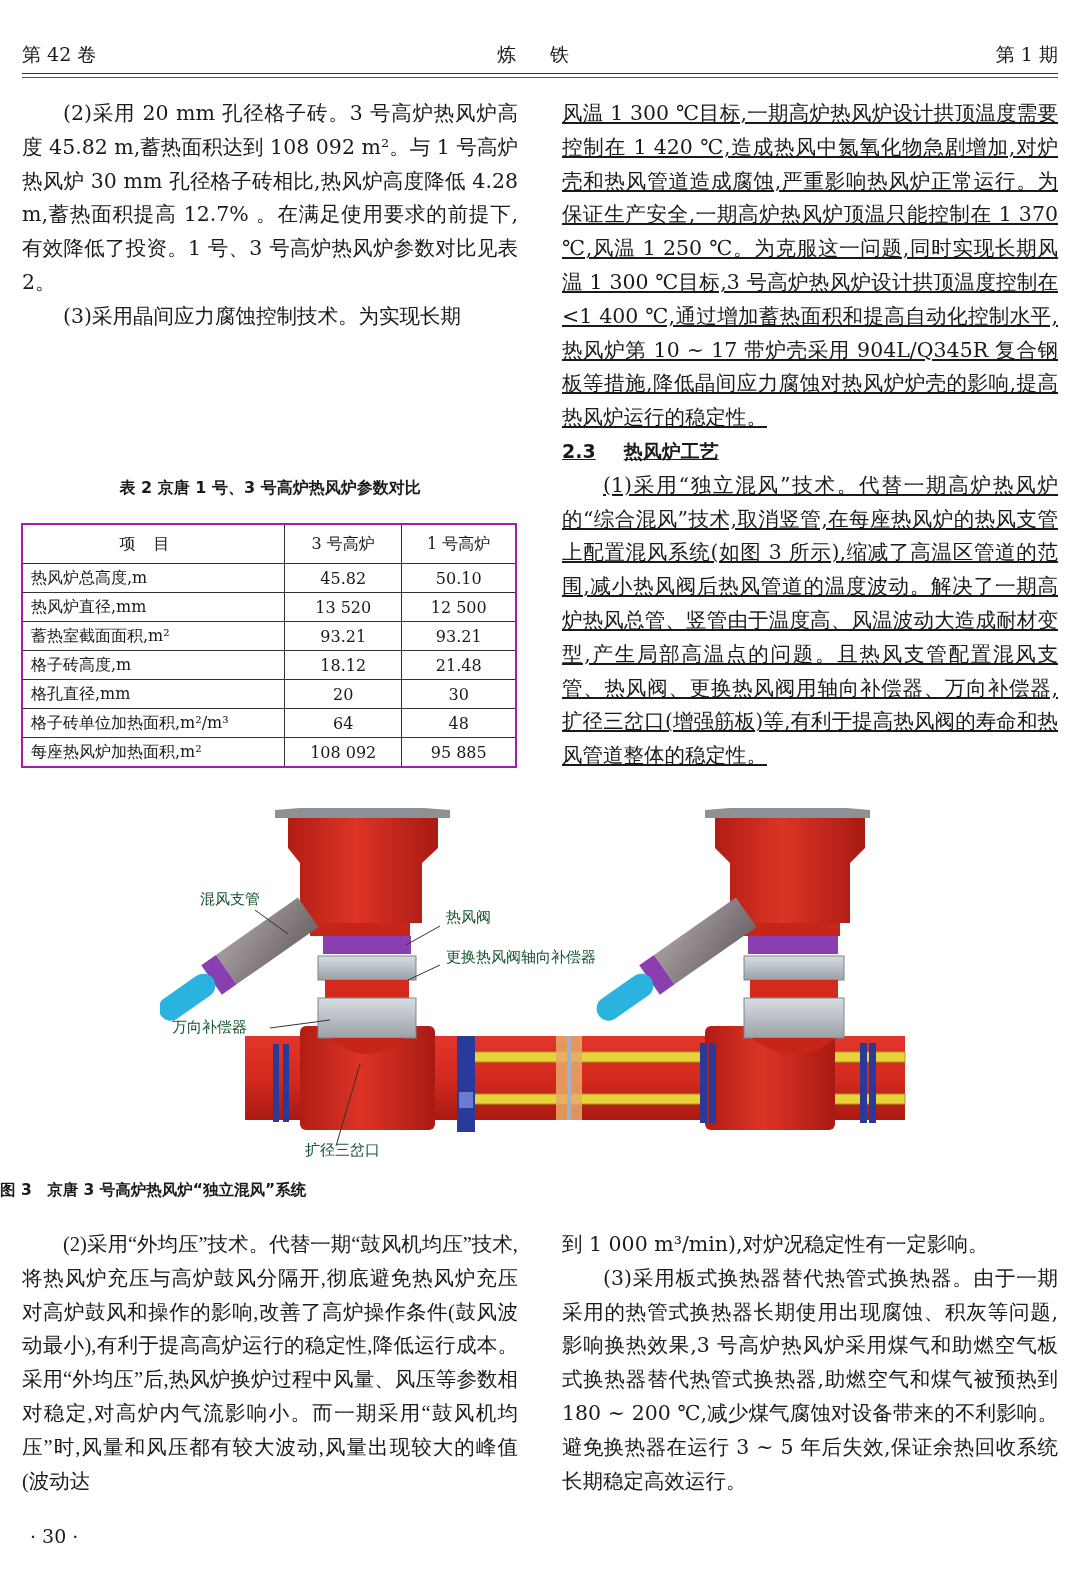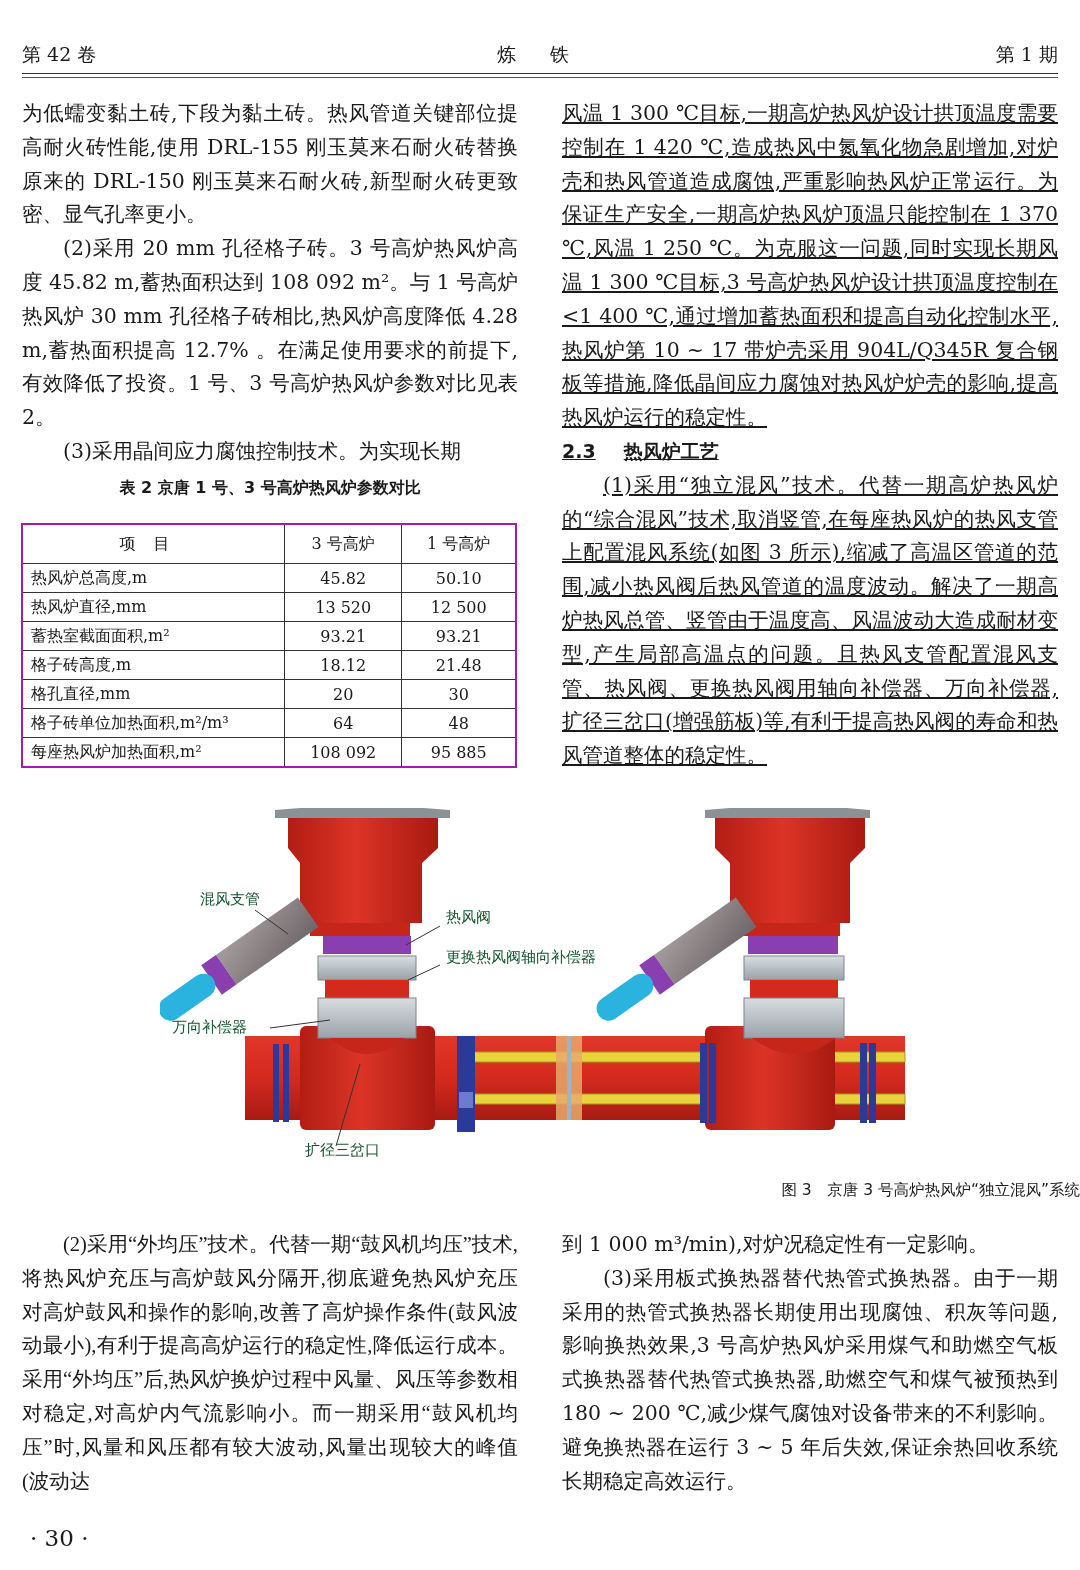--- a/index.html
+++ b/index.html
@@ -25,37 +25,36 @@
         font-family:"DejaVu Sans","Liberation Sans",sans-serif; font-weight:bold; font-size:16px; }
   table.params { position:absolute; left:21px; top:523px; width:496px; border-collapse:collapse;
         border:2px solid #a21caf; font-size:16px; }
   table.params td, table.params th { border:1px solid #333; height:28px; padding:0 8px; font-weight:normal; }
   table.params th { height:38px; }
   table.params .c1 { width:245px; text-align:left; }
   table.params .c2, table.params .c3 { text-align:center;margin-top:20px; }
   table.params th.c1 { text-align:center; letter-spacing:18px; }
   .figure { position:absolute; left:160px; top:808px; width:760px; height:360px; }
   .fig-label { position:absolute; font-size:15px; color:#14532d; white-space:nowrap; }
-  .fig-caption { position:absolute; left:0; right:0; top:1180px; text-align:right;
-        font-family:"DejaVu Sans","Liberation Sans",sans-serif; font-weight:normal; font-size:15.5px; }
-  .page-num { position:absolute; left:30px; top:1525px; font-size:23px; }
+  .fig-caption { position:absolute; left:0; right:0; top:1180px; text-align:left;
+        font-family:"DejaVu Sans","Liberation Sans",sans-serif; font-weight:bold; font-size:15.5px; }
+  .page-num { position:absolute; left:30px; top:1525px; font-size:19px; }
 </style>
 </head>
 <body>
 
 <div class="header">
   <span class="h-left">第 42 卷</span>
   <span class="h-center">炼 铁</span>
   <span class="h-right">第 1 期</span>
 </div>
 <div class="rule1"></div>
 <div class="rule2"></div>
 
 <div class="col col-left-top">
-  <p>为低蠕变黏土砖,下段为黏土砖。热风管道关键部位提高耐火砖性能,使用 DRL-155 刚玉莫来石耐火砖替换原来的 DRL-150 刚玉莫来石耐火砖,新型耐火砖更致密、显气孔率更小。</p>
   <p class="indent">(2)采用 20 mm 孔径格子砖。3 号高炉热风炉高度 45.82 m,蓄热面积达到 108 092 m²。与 1 号高炉热风炉 30 mm 孔径格子砖相比,热风炉高度降低 4.28 m,蓄热面积提高 12.7% 。在满足使用要求的前提下,有效降低了投资。1 号、3 号高炉热风炉参数对比见表 2。</p>
   <p class="indent">(3)采用晶间应力腐蚀控制技术。为实现长期</p>
 </div>
 
 <div class="table-caption">表 2 京唐 1 号、3 号高炉热风炉参数对比</div>
 <table class="params">
   <thead>
     <tr>
       <th class="c1">项目</th>
       <th class="c2">3 号高炉</th>

